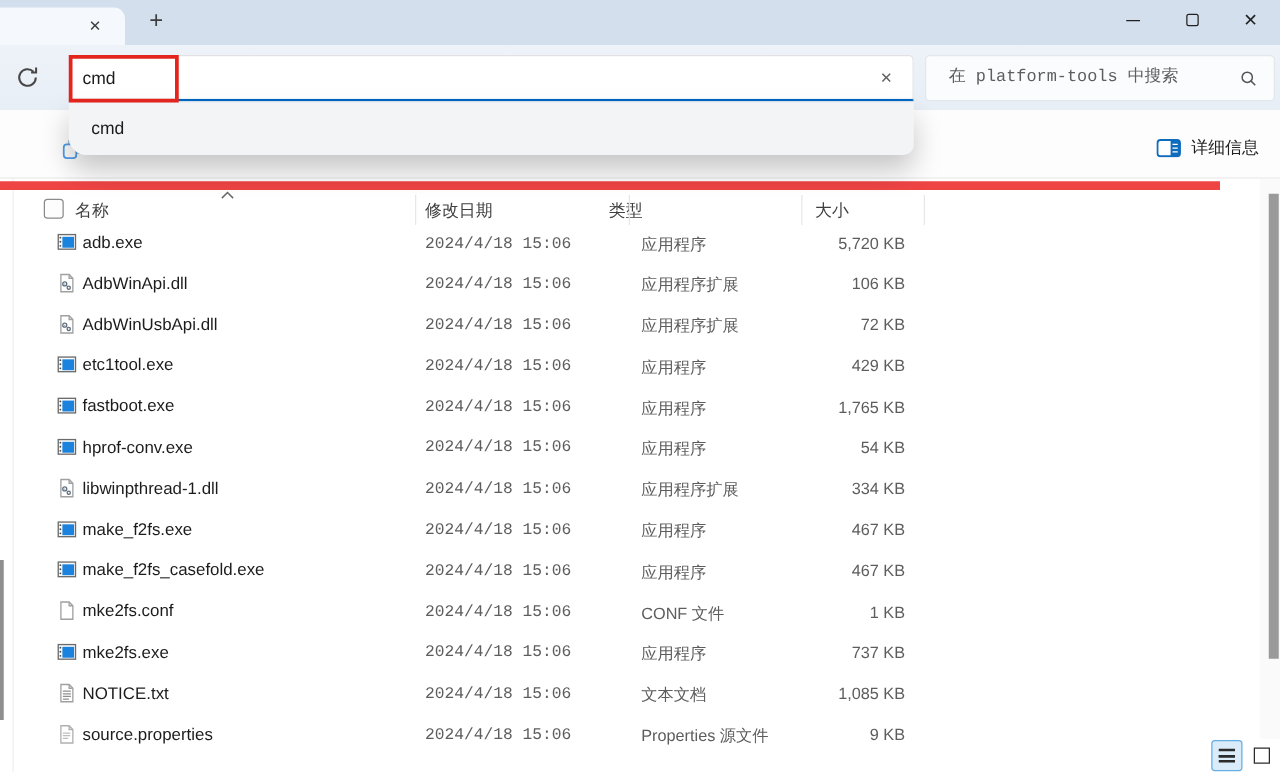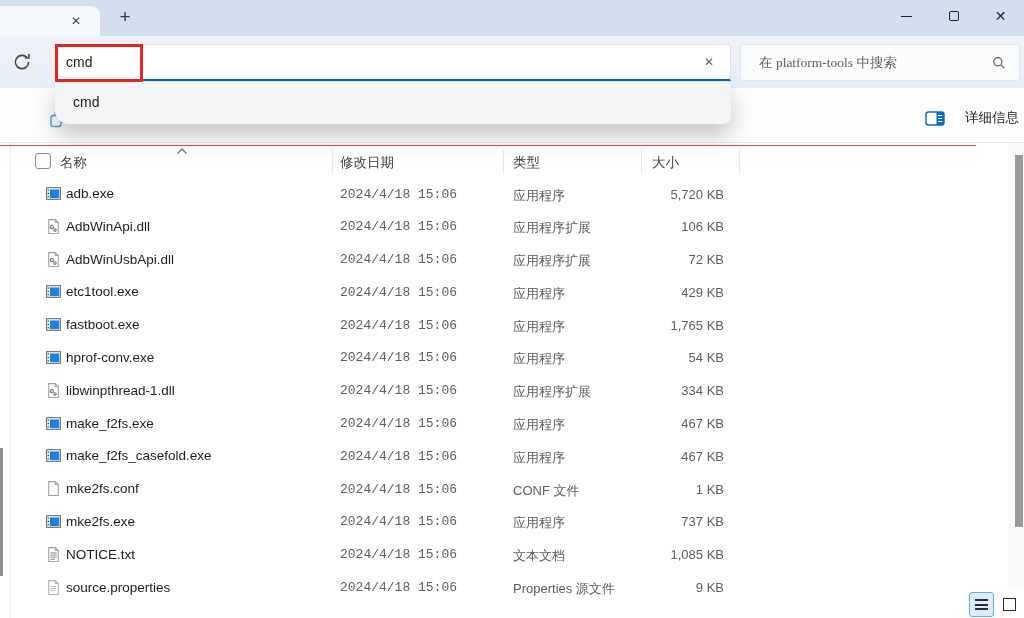--- a/index.html
+++ b/index.html
@@ -31,42 +31,42 @@
                       outline:none; font-size:14px; color:#1b1b1b; background:transparent;
                       font-family:inherit; }
   .addr-clear { position:absolute; right:12px; top:8px; width:18px; height:18px; text-align:center;
                 line-height:18px; font-size:12px; color:#5f5f5f; }
   .redbox { position:absolute; left:55px; top:44px; width:88px; height:38px;
             border:3px solid #e3251d; z-index:8; pointer-events:none; }
   .searchbox { position:absolute; left:740px; top:44px; width:280px; height:37px; background:#fbfcfe;
                border:1px solid #e3e7ec; border-radius:4px; }
   .searchbox input { position:absolute; left:18px; top:3px; width:220px; height:29px; border:none;
                      outline:none; font-size:13.5px; color:#14532d; background:transparent;
-                     font-family:Liberation Serif, serif; }
+                     font-family:Liberation Mono, monospace; }
   .searchbox input::placeholder { color:#5e5e5e; opacity:1; }
   .search-ic { position:absolute; right:12px; top:10px; }
 
   
   .commandbar { position:absolute; left:0; top:88px; width:1024px; height:55px; background:#fdfdfe;
                 border-bottom:1px solid #e7e7e7; }
   .copy-btn { position:absolute; left:48px; top:109px; width:20px; height:20px; z-index:4; }
   .details-info { position:absolute; left:925px; top:106px; height:24px; display:flex;
-                  align-items:center; gap:20px; }
+                  align-items:center; gap:8px; }
   .details-info span { font-size:13.5px; color:#222; }
 
   
   .dropdown { position:absolute; left:55px; top:82px; width:676px; background:#f3f4f6;
               border-radius:0 0 8px 14px; box-shadow:0 12px 22px rgba(0,0,0,.22); z-index:6;
               padding:4px 0 6px 0; }
   .sug-item { height:32px; line-height:32px; padding-left:18px; font-size:14px; color:#1b1b1b; }
 
   
   .listarea { position:absolute; left:0; top:143px; width:1024px; height:475px; background:#fff; }
   .leftrail { position:absolute; left:10px; top:143px; width:1px; height:475px; background:#efefef; }
-  .hdr { position:absolute; left:0; top:145px; width:976px; height:32px; border-top:1px solid #ef4444;text-decoration:underline; }
+  .hdr { position:absolute; left:0; top:145px; width:976px; height:32px; border-top:7px solid #ef4444;text-decoration:underline; }
   .hdr-label { position:absolute; top:8px; font-size:13.5px; color:#3f3f3f; }
   .hdr-check { position:absolute; left:35px; top:7px; width:16px; height:16px; background:#fdfdfd;
                border:1.5px solid #8b8b8b; border-radius:3px; }
   .sort-ind { position:absolute; left:176px; top:-5px; }
   .hdr-sep { position:absolute; top:4px; width:1px; height:24px; background:#e7e7e7; }
 
   .rows { position:absolute; left:0; top:178px; width:836px; }
   .frow { position:relative; width:1024px; height:32.8px; }
   .frow .ficon { position:absolute; left:45px; top:7px; width:17px; height:17px; }
   .frow .fname { position:absolute; left:66px; top:8px; font-size:13.5px; color:#1c1c1c; }
@@ -163,21 +163,21 @@
 
   <div class="hdr">
     <span class="hdr-check"></span>
     <span class="hdr-label" style="left:60px">名称</span>
     <span class="sort-ind">
       <svg width="12" height="8" viewBox="0 0 12 8">
           <path d="M1.5 6.5 L6 2 L10.5 6.5" fill="none" stroke="#6a6a6a" stroke-width="1.2"></path>
         </svg>
     </span>
     <span class="hdr-label" style="left:340px">修改日期</span>
-    <span class="hdr-label" style="left:513px">类型</span>
+    <span class="hdr-label" style="left:487px">类型</span>
     <span class="hdr-label" style="left:652px">大小</span>
     <span class="hdr-sep" style="left:332px"></span>
     <span class="hdr-sep" style="left:503px"></span>
     <span class="hdr-sep" style="left:641px"></span>
     <span class="hdr-sep" style="left:739px"></span>
   </div>
 
   <div class="rows">
   <div class="frow">
     <span class="ficon"><svg width="17" height="17" viewBox="0 0 16 16">

